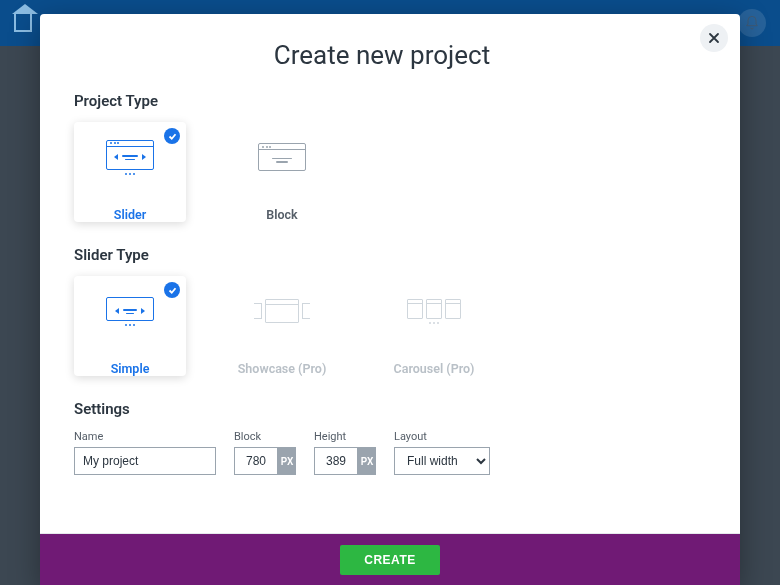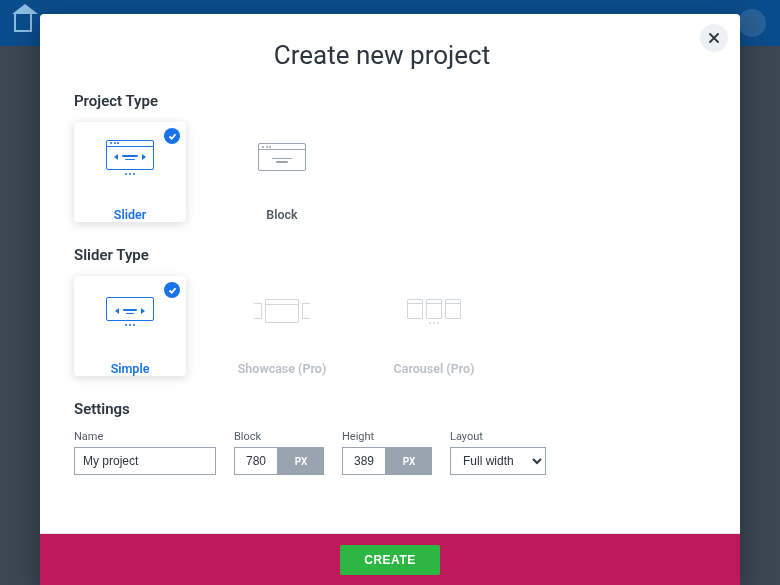--- a/index.html
+++ b/index.html
@@ -108,28 +108,28 @@
   .field { display:flex; flex-direction:column; gap:4px; }
   .field label { font-size:11px; color:#555e68; font-weight:400;}
   .field input[type=text], .field select {
     height:28px; border:1px solid #9aa4ae; padding:0 8px; font-size:12px; color:#2c3640;
     background:#fff;
   }
   .field.name input{ width:142px; }
   .dim { display:flex; }
   .dim input { width:44px; text-align:center; }
   .unit {
-    height:28px; width:46px; background:#9aa4ae; color:#fff; font-size:10px; font-weight:600;
+    height:28px; width:18px; background:#9aa4ae; color:#fff; font-size:10px; font-weight:600;
     display:flex;align-items:center;justify-content:center; border:1px solid #9aa4ae;
   }
   .field.layout select{ width:96px; }
 
   
   .modal-footer {
-    height:52px; background:#be185d; border-top:1px solid #e6e9ec;
+    height:52px; background:#701a75; border-top:1px solid #e6e9ec;
     display:flex; align-items:center; justify-content:center;
   }
   .create-btn {
     background:#2db742; color:#fff; border:none; height:30px; padding:0 24px;
     font-size:12px; font-weight:700; letter-spacing:0.5px; border-radius:2px; cursor:pointer;
   }
 </style>
 </head>
 <body>
 

